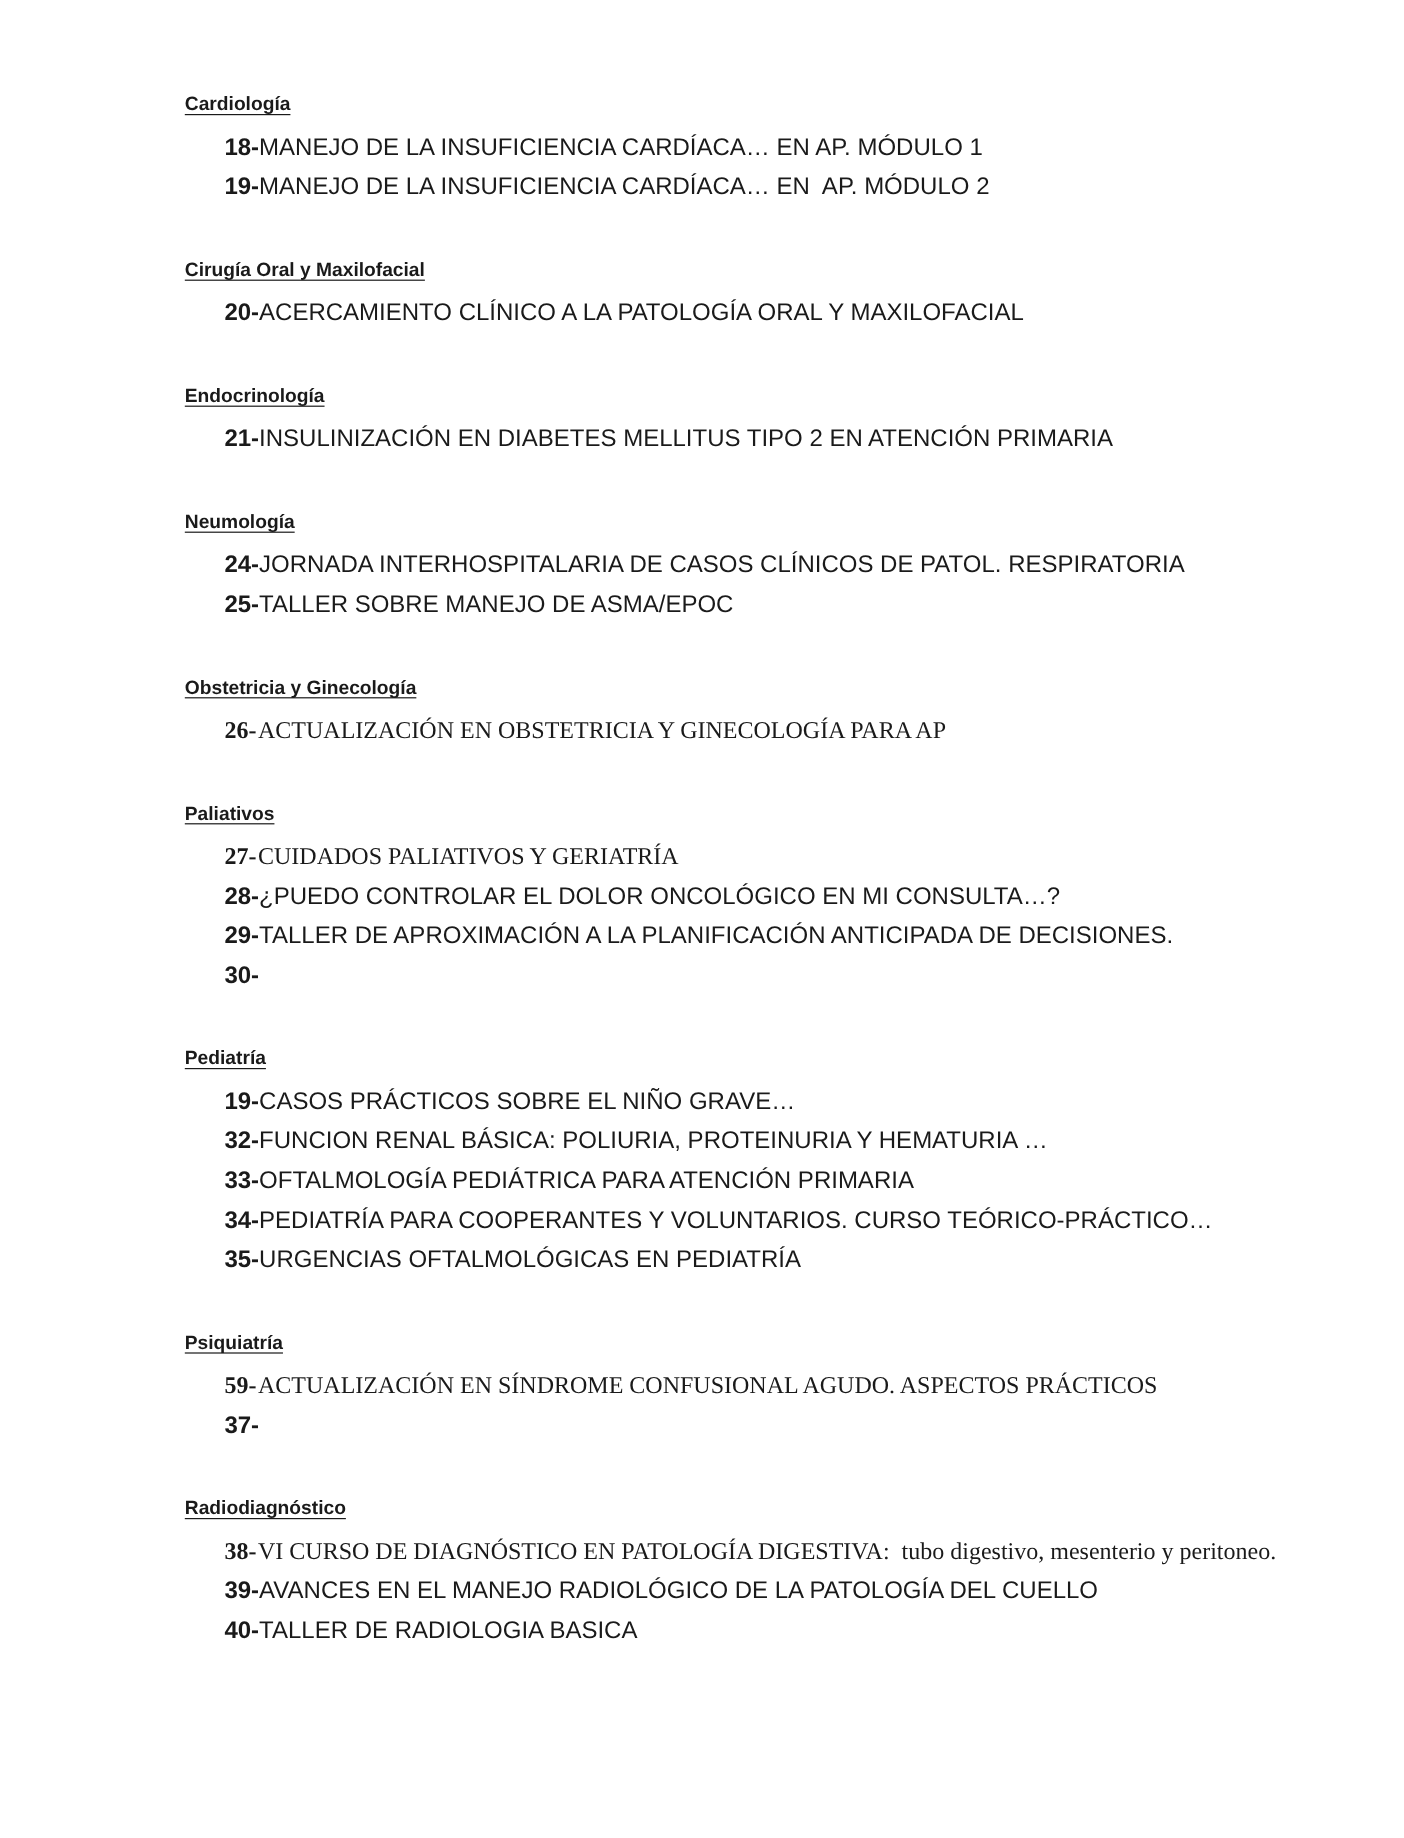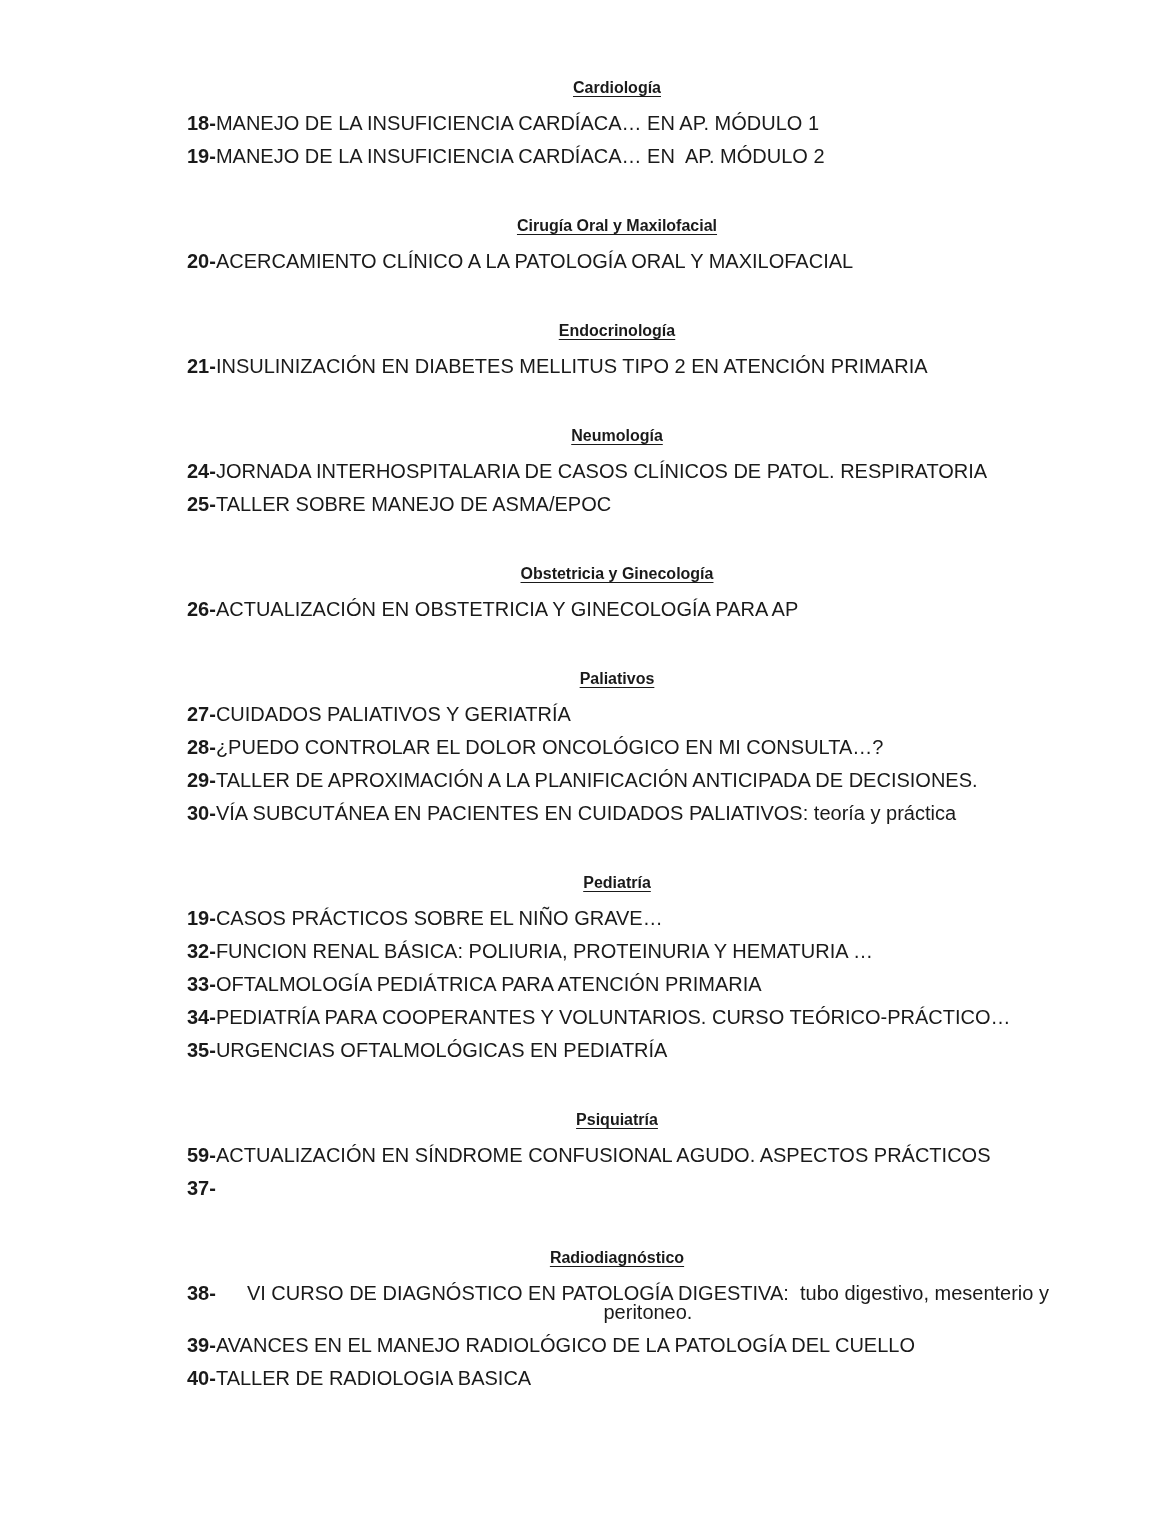--- a/index.html
+++ b/index.html
@@ -15,21 +15,20 @@
     font-family: "Liberation Sans", "DejaVu Sans", sans-serif;
     color: #1a1a1a;
     -webkit-font-smoothing: antialiased;
   }
   .page {
     box-sizing: border-box;
     width: 1170px;
     height: 1532px;
     padding: 78px 90px 60px 154px;
     background: #ffffff;
-    text-align: center;
   }
   .section {
     margin-top: 50px;
   }
   .section:first-child {
     margin-top: 0;
   }
   .section-title {
     margin: 0 0 17px 0;
     font-size: 16px;
@@ -47,20 +46,21 @@
     font-size: 20px;
     line-height: 19px;
   }
   .item:last-child {
     margin-bottom: 0;
     margin-top: 10px;
   }
   
   .section.loose .item:first-of-type {
     margin-top: 1px;
+    font-family: Liberation Serif, serif;
   }
   .item-num {
     flex: 0 0 auto;
     min-width: 28px;
     font-weight: 700;
     white-space: pre;
   }
   .item-text {
     white-space: pre-wrap;
   }
@@ -122,21 +122,20 @@
         <div class="item">
           <span class="item-num">28-</span>
           <span class="item-text">¿PUEDO CONTROLAR EL DOLOR ONCOLÓGICO EN MI CONSULTA…?</span>
         </div>
         <div class="item">
           <span class="item-num">29-</span>
           <span class="item-text">TALLER DE APROXIMACIÓN A LA PLANIFICACIÓN ANTICIPADA DE DECISIONES.</span>
         </div>
         <div class="item">
           <span class="item-num">30-</span>
-          <span class="item-text">VÍA SUBCUTÁNEA EN PACIENTES EN CUIDADOS PALIATIVOS: teoría y práctica</span>
         </div>
       </section>
       <section class="section">
         <h2 class="section-title">Pediatría</h2>
         <div class="item">
           <span class="item-num">19-</span>
           <span class="item-text">CASOS PRÁCTICOS SOBRE EL NIÑO GRAVE…</span>
         </div>
         <div class="item">
           <span class="item-num">32-</span>

